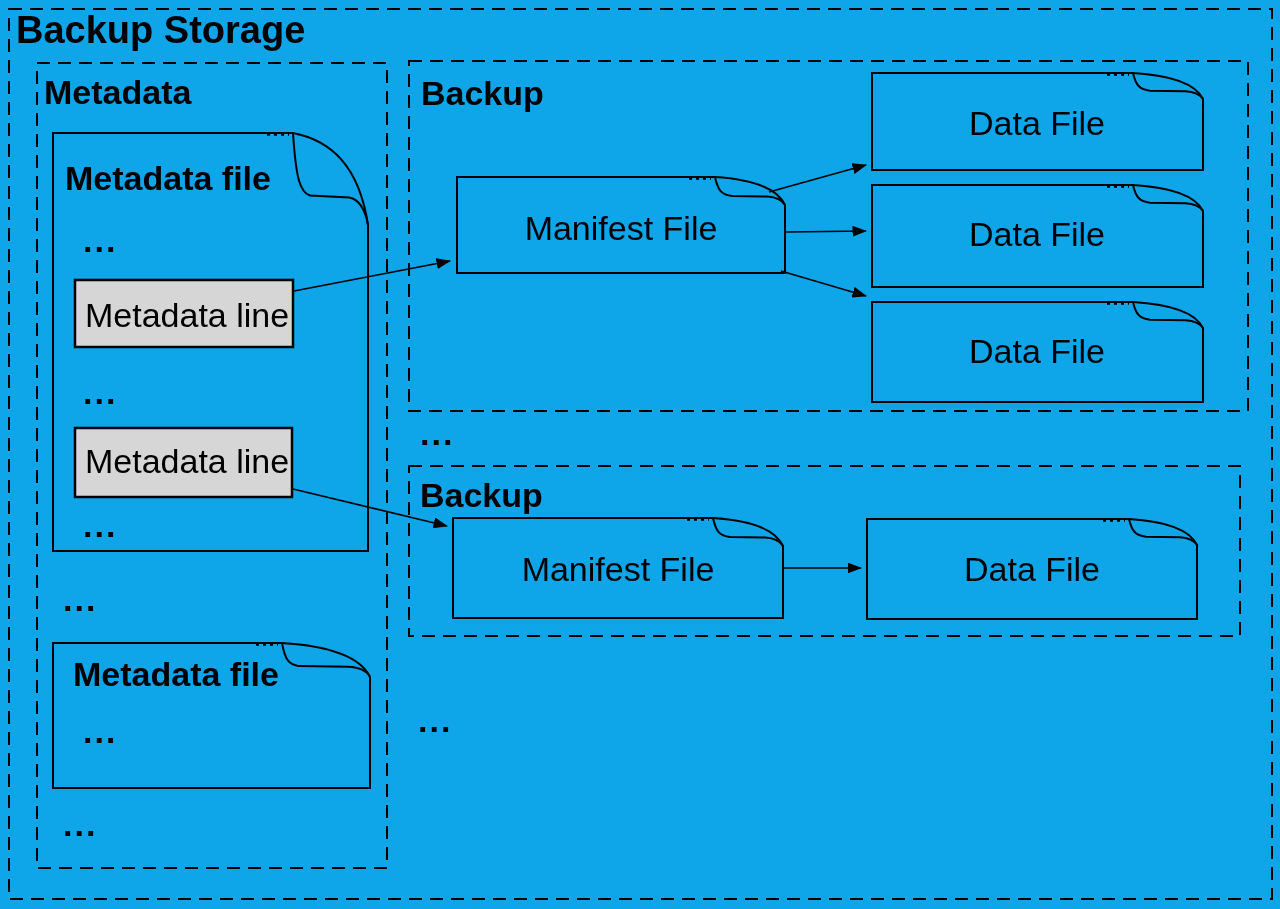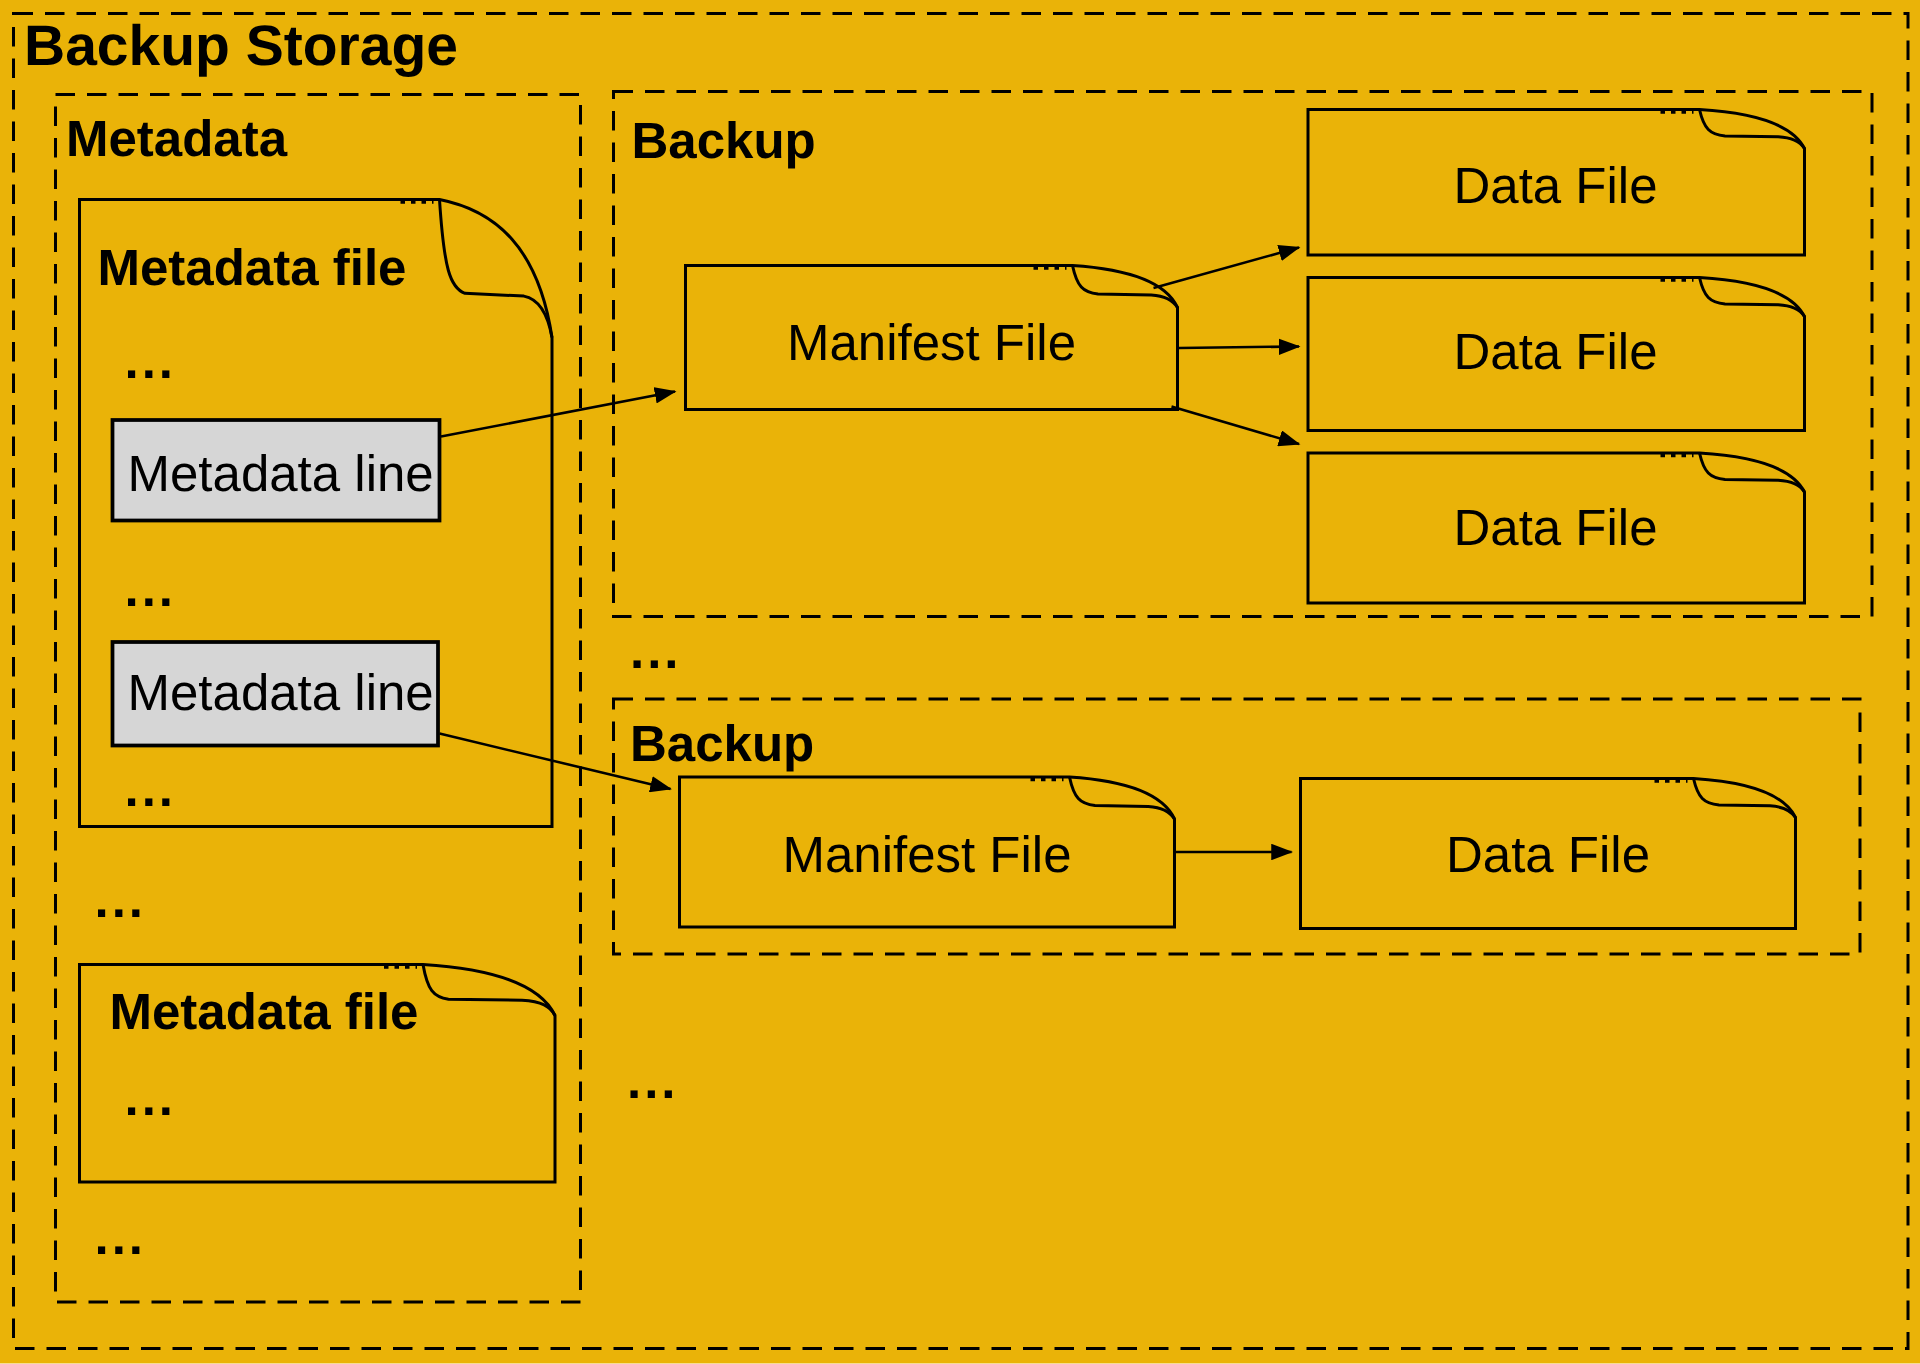--- a/index.html
+++ b/index.html
@@ -1,16 +1,16 @@
 <!DOCTYPE html>
 <html><head>
 <meta charset="utf-8">
 <style>
   html,body{margin:0;padding:0;background:#ffffff;}
-  #stage{position:relative;width:1280px;height:909px;background:#eab308;overflow:hidden;}
+  #stage{position:relative;width:1280px;height:909px;background:#0ea5e9;overflow:hidden;}
   svg{display:block;}
   svg text{font-family:"Liberation Sans","DejaVu Sans",sans-serif;fill:#000000;}
   .h{font-weight:bold;}
   .dashbox{fill:none;stroke:#000000;stroke-width:2;stroke-dasharray:13 8;}
   .docline{stroke:#000000;stroke-width:2;fill:none;}
   .arrow{stroke:#000000;stroke-width:1.7;fill:none;}
   .crease{stroke:#000000;stroke-width:3.5;stroke-dasharray:3 4;fill:none;}
 </style>
 </head>
 <body>

